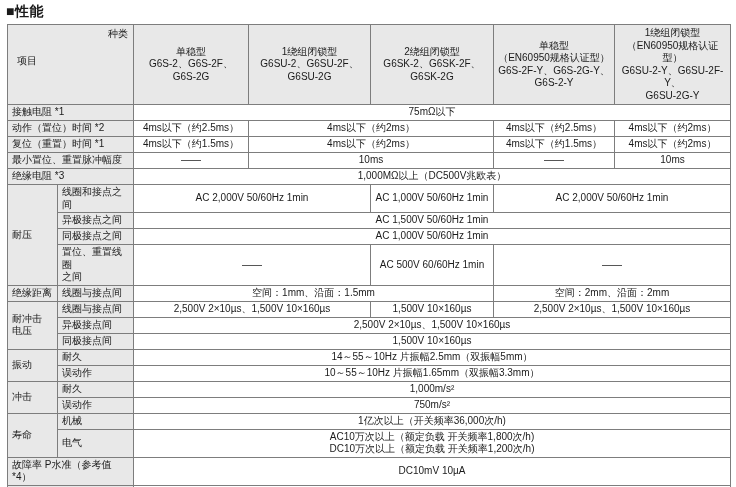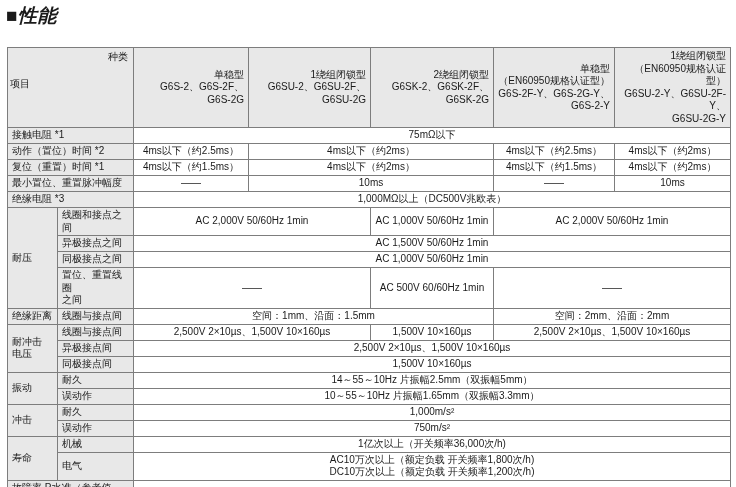--- a/index.html
+++ b/index.html
@@ -1,30 +1,30 @@
 <!DOCTYPE html>
 <html><head>
 <meta charset="utf-8">
 <style>
   html,body{margin:0;padding:0;background:#ffffff;}
   body{width:736px;height:487px;overflow:hidden;
        font-family:"Liberation Sans","DejaVu Sans",sans-serif;color:#1a1a1a;
        -webkit-font-smoothing:antialiased;}
-  .page-title{font-size:19px;font-weight:bold;margin:3px 0 18px 6px;letter-spacing:.5px;font-style:italic;}
+  .page-title{font-size:14px;font-weight:bold;margin:3px 0 3px 6px;letter-spacing:.5px;}
   table.spec{border-collapse:collapse;table-layout:fixed;margin-left:7px;width:723px;
              border:1px solid #3f3f3f;box-shadow:0 2px 0 #b7b7b7;}
   col.c-grp{width:50px;} col.c-sub{width:76px;}
   col.c1{width:115px;} col.c2{width:122px;} col.c3{width:123px;}
   col.c4{width:121px;} col.c5{width:116px;}
   th,td{border:1px solid #7d7d7d;font-weight:normal;font-size:10px;line-height:1.25;
         padding:1px 3px;overflow:hidden;}
-  thead th{background:#e8e8e8;text-align:right;vertical-align:middle;padding:2px 4px;height:50px;}
+  thead th{background:#e8e8e8;text-align:center;vertical-align:middle;padding:2px 4px;height:50px;}
   thead th.corner{position:relative;padding:0;}
   .corner-kind{position:absolute;top:3px;right:5px;font-size:10px;}
-  .corner-item{position:absolute;left:2px;top:30px;font-size:10px;}
+  .corner-item{position:absolute;left:9px;top:30px;font-size:10px;}
   tbody th{background:#e8e8e8;text-align:left;vertical-align:middle;padding:1px 4px;margin-top:12px;}
   tbody td{text-align:center;background:#ffffff;vertical-align:middle;margin-left:39px;}
   tbody tr{height:16px;}
 </style>
 </head>
 <body>
 
 <h1 class="page-title">■性能</h1>
 
 <table class="spec">

